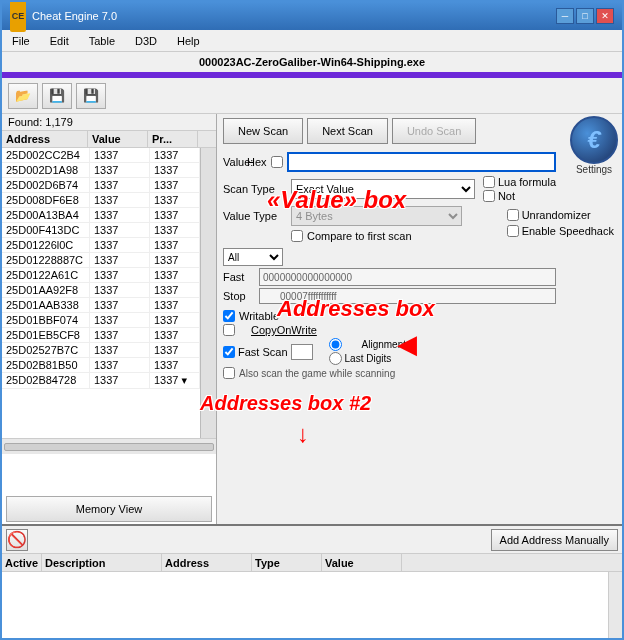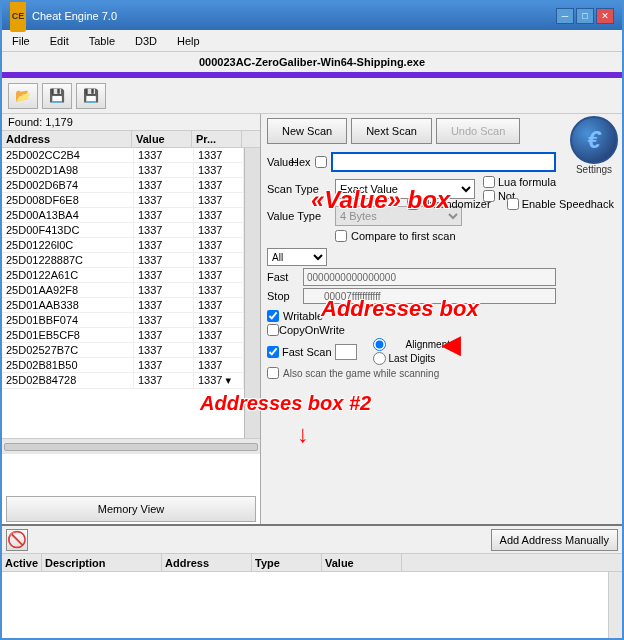--- a/index.html
+++ b/index.html
@@ -110,21 +110,21 @@
       border: 1px solid #aaa;
       cursor: pointer;
       display: flex;
       align-items: center;
       justify-content: center;
       font-size: 13px;
     }
 
     
     .left-panel {
-      width: 259px;
+      width: 215px;
       border-right: 1px solid #aaa;
       display: flex;
       flex-direction: column;
       background: white;
     }
     .found-bar {
       background: #f0f0f0;
       padding: 2px 6px;
       border-bottom: 1px solid #ccc;
       font-size: 11px;
@@ -606,21 +606,21 @@
           <span style="min-width:32px; font-size:11px;">Stop</span>
           <input type="text" style="flex: 1 1 0%; height: 16px; border: 1px solid rgb(136, 136, 136); font-size: 10px; background: rgb(245, 245, 245); color: rgb(102, 102, 102); padding: 0px 20px;" value="00007fffffffffff">
         </div>
       </div>
 
       <div style="display:flex; flex-direction:column; gap:2px; margin-top:4px; padding-right:60px;">
         <div style="display:flex; align-items:center; gap:4px;">
           <input type="checkbox" style="width: 12px; height: 12px;" checked="">
           <span style="font-size:11px;">Writable</span>
         </div>
-        <div style="display:flex; align-items:center; gap:0;">
+        <div style="display:flex; align-items:center; gap:16px;text-decoration:underline;">
           <input type="checkbox" style="width: 12px; height: 12px;">
           <span style="font-size:11px;">CopyOnWrite</span>
         </div>
         <div style="display:flex; align-items:center; gap:8px;">
           <div style="display:flex; align-items:center; gap:3px;">
             <input type="checkbox" style="width: 12px; height: 12px;" checked="">
             <span style="font-size:11px;">Fast Scan</span>
             <input type="text" class="fast-num" style="">
           </div>
           <div style="display:flex; flex-direction:column; gap:1px; margin-left:8px;">
@@ -633,21 +633,21 @@
               <span>Last Digits</span>
             </div>
           </div>
         </div>
         <div style="display:flex; align-items:center; gap:4px; font-size:10px; color:#555;">
           <input type="checkbox" style="width: 12px; height: 12px;">
           <span>Also scan the game while scanning</span>
         </div>
       </div>
 
-      <div style="position:absolute; right:8px; top:84px; display:flex; flex-direction:row; gap:16px;">
+      <div style="position:absolute; right:8px; top:95px; display:flex; flex-direction:column; gap:4px;">
         <div style="display:flex; align-items:center; gap:3px; font-size:11px;">
           <input type="checkbox" style="width: 12px; height: 12px;">
           <span>Unrandomizer</span>
         </div>
         <div style="display:flex; align-items:center; gap:3px; font-size:11px;">
           <input type="checkbox" style="width: 12px; height: 12px;">
           <span>Enable Speedhack</span>
         </div>
       </div>
 

